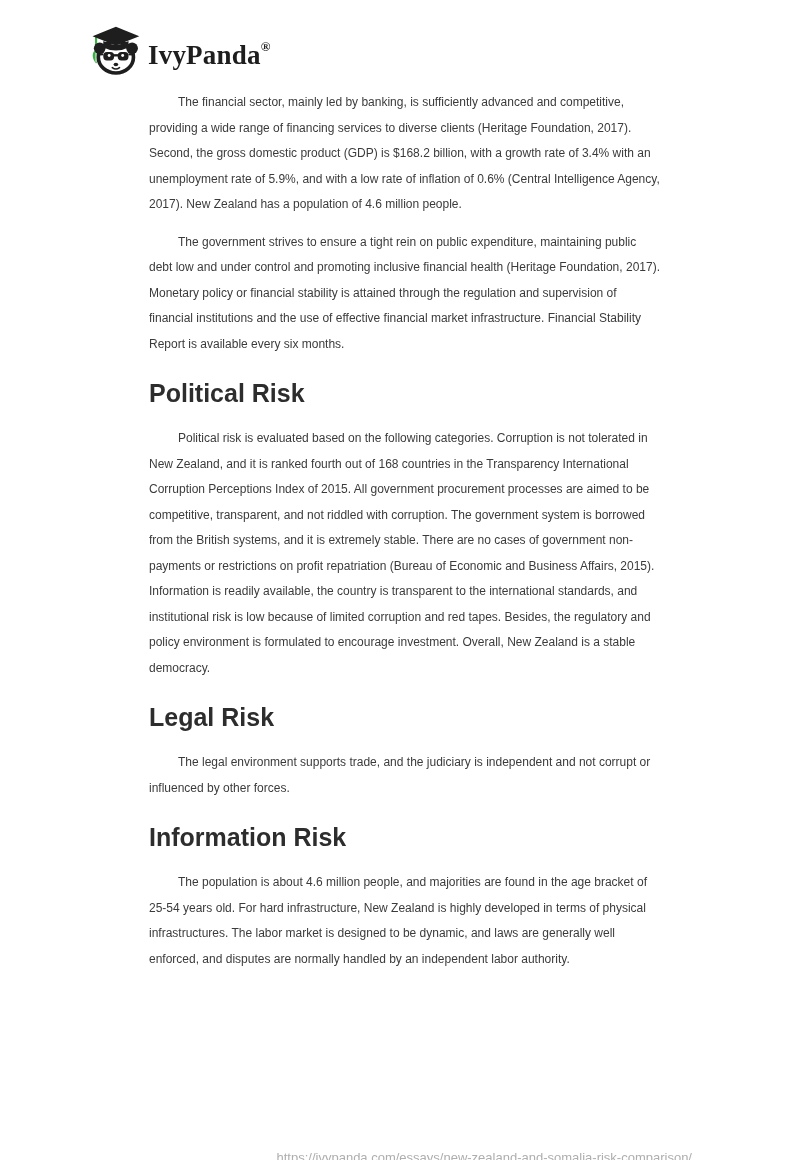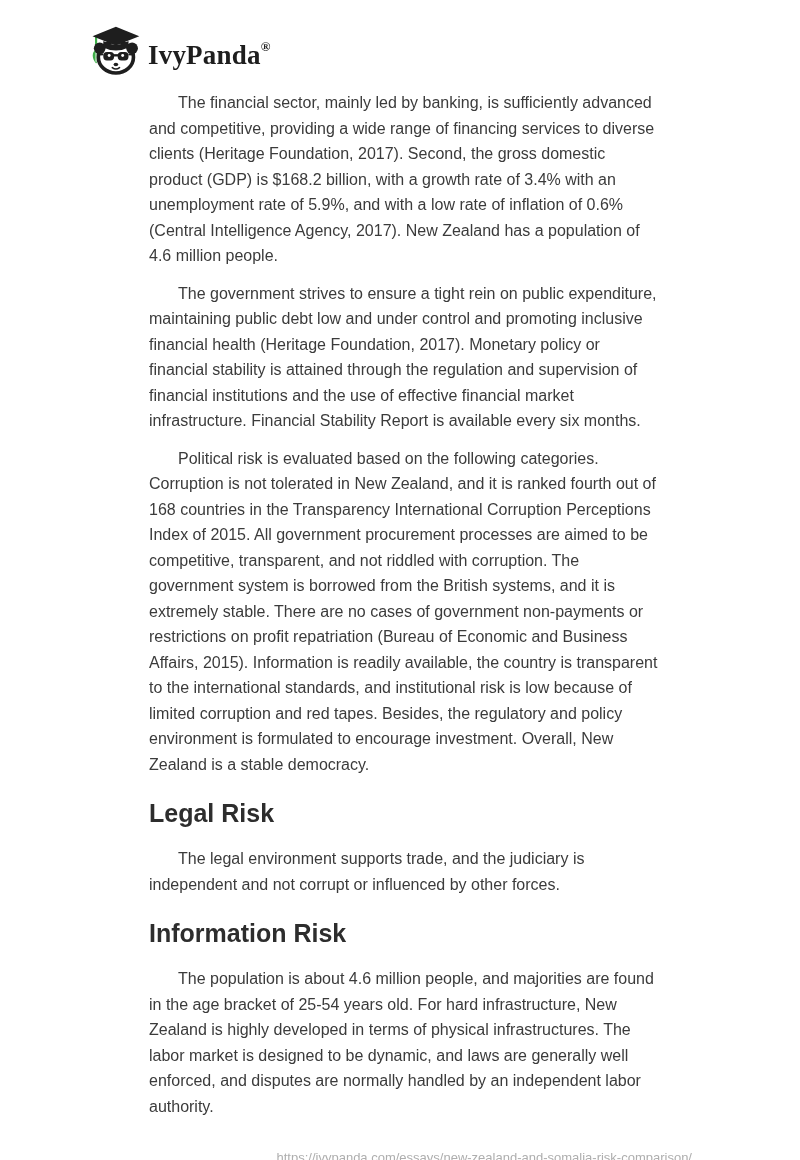--- a/index.html
+++ b/index.html
@@ -52,21 +52,21 @@
     color: #909090;
     margin-top: 9px;
     white-space: nowrap;
   }
 
   
   .content {
     padding: 12px 64px 0 75px;
   }
   .content p {
-    font-size: 16px;
+    font-size: 12px;
     line-height: 25.5px;
     color: #3b3b3b;
     text-indent: 29px;
     margin: 0 0 12px 0;
   }
   .content h2 {
     font-size: 25px;
     font-weight: 700;
     line-height: 33px;
     color: #2d2d2d;
@@ -124,20 +124,21 @@
         </svg>
       </span>
       <span class="logo-text"><span>IvyPanda</span><span class="logo-reg">®</span></span>
     </a>
   </div>
 
   <div class="content">
     <p>The financial sector, mainly led by banking, is sufficiently advanced and competitive, providing a wide range of financing services to diverse clients (Heritage Foundation, 2017). Second, the gross domestic product (GDP) is $168.2 billion, with a growth rate of 3.4% with an unemployment rate of 5.9%, and with a low rate of inflation of 0.6% (Central Intelligence Agency, 2017). New Zealand has a population of 4.6 million people.</p>
     <p>The government strives to ensure a tight rein on public expenditure, maintaining public debt low and under control and promoting inclusive financial health (Heritage Foundation, 2017). Monetary policy or financial stability is attained through the regulation and supervision of financial institutions and the use of effective financial market infrastructure. Financial Stability Report is available every six months.</p>
 
+    <h2>Political Risk</h2>
     <p>Political risk is evaluated based on the following categories. Corruption is not tolerated in New Zealand, and it is ranked fourth out of 168 countries in the Transparency International Corruption Perceptions Index of 2015. All government procurement processes are aimed to be competitive, transparent, and not riddled with corruption. The government system is borrowed from the British systems, and it is extremely stable. There are no cases of government non-payments or restrictions on profit repatriation (Bureau of Economic and Business Affairs, 2015). Information is readily available, the country is transparent to the international standards, and institutional risk is low because of limited corruption and red tapes. Besides, the regulatory and policy environment is formulated to encourage investment. Overall, New Zealand is a stable democracy.</p>
 
     <h2>Legal Risk</h2>
     <p>The legal environment supports trade, and the judiciary is independent and not corrupt or influenced by other forces.</p>
 
     <h2>Information Risk</h2>
     <p>The population is about 4.6 million people, and majorities are found in the age bracket of 25-54 years old. For hard infrastructure, New Zealand is highly developed in terms of physical infrastructures. The labor market is designed to be dynamic, and laws are generally well enforced, and disputes are normally handled by an independent labor authority.</p>
   </div>
 
   <div class="page-footer">

